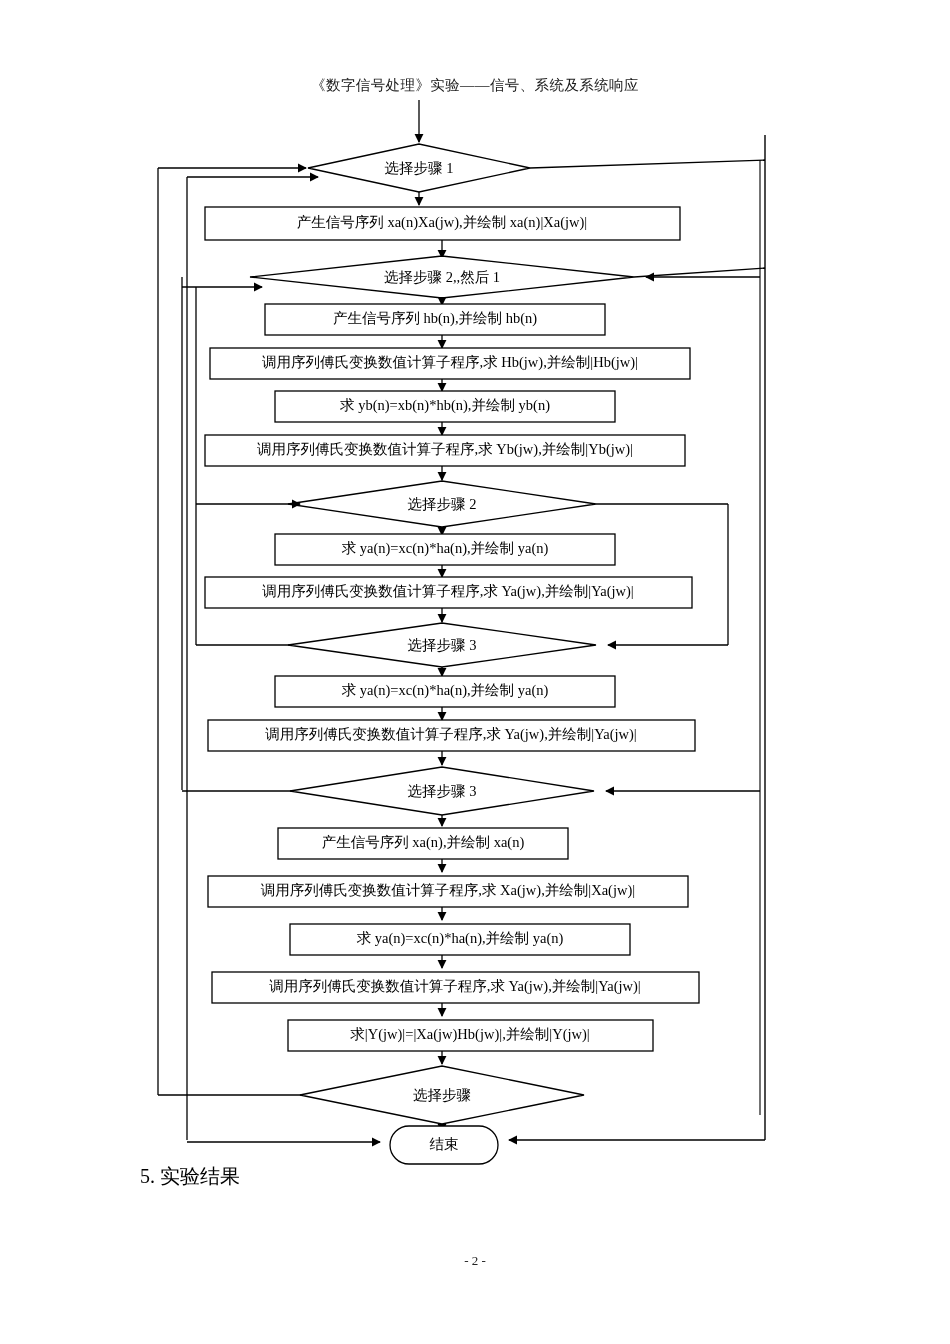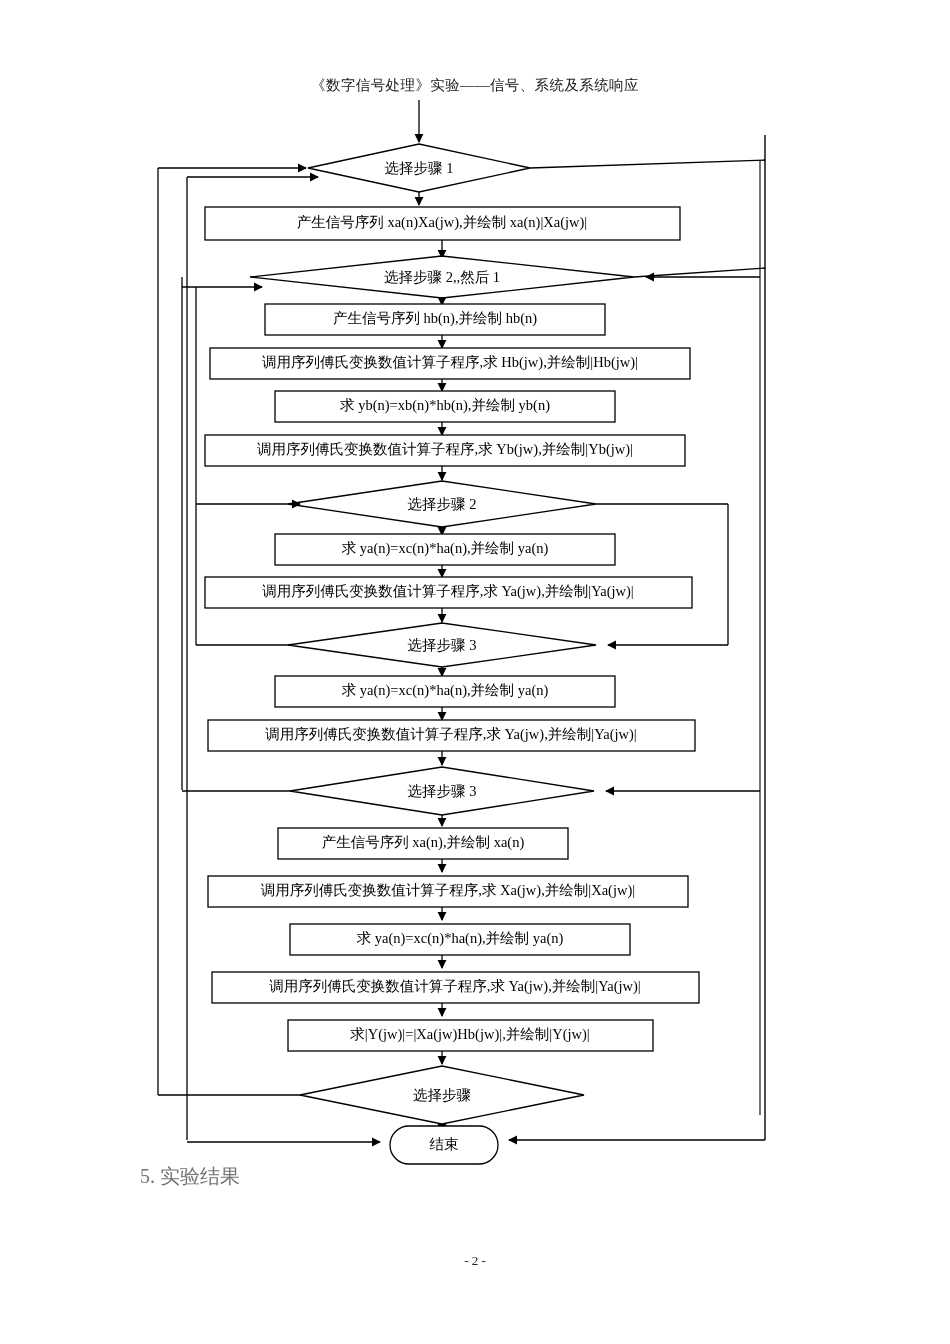--- a/index.html
+++ b/index.html
@@ -29,21 +29,21 @@
     text-align: center;
     font-size: 14.5px;
     letter-spacing: 0.4px;
     color: #1a1a1a;
   }
   .section-heading {
     position: absolute;
     left: 140px;
     top: 1163px;
     font-size: 20px;
-    color: #737373;
+    color: #000000;
     white-space: nowrap;
   }
   .page-number {
     position: absolute;
     left: 0;
     top: 1253px;
     width: 950px;
     text-align: center;
     font-size: 13px;
     color: #222;

